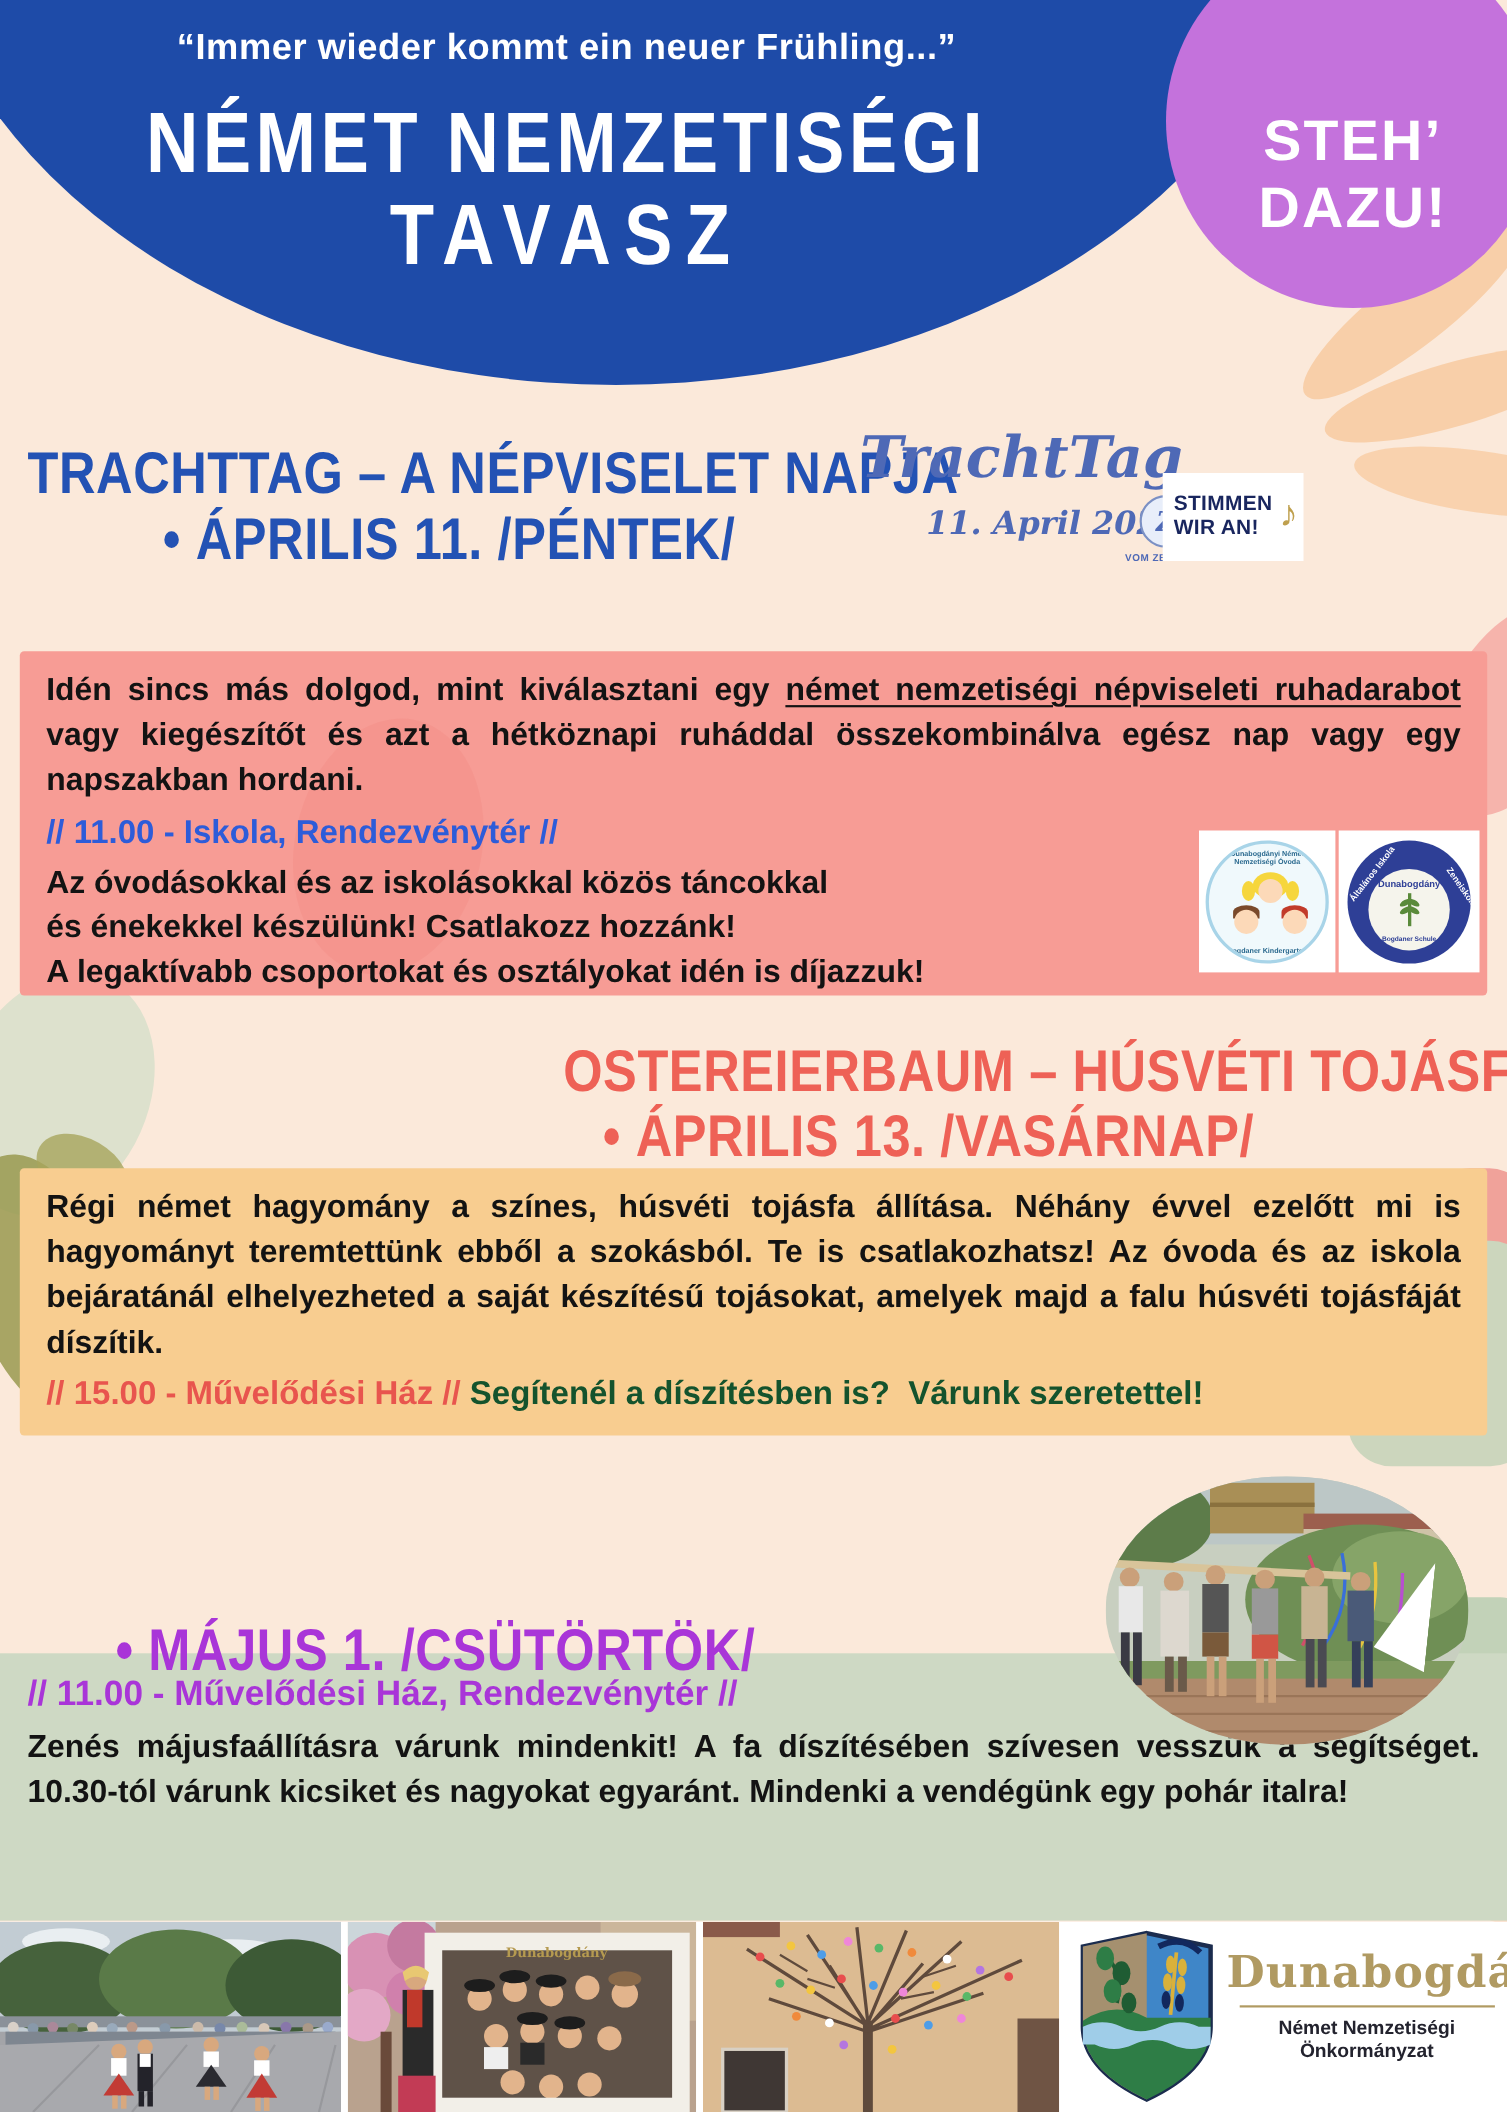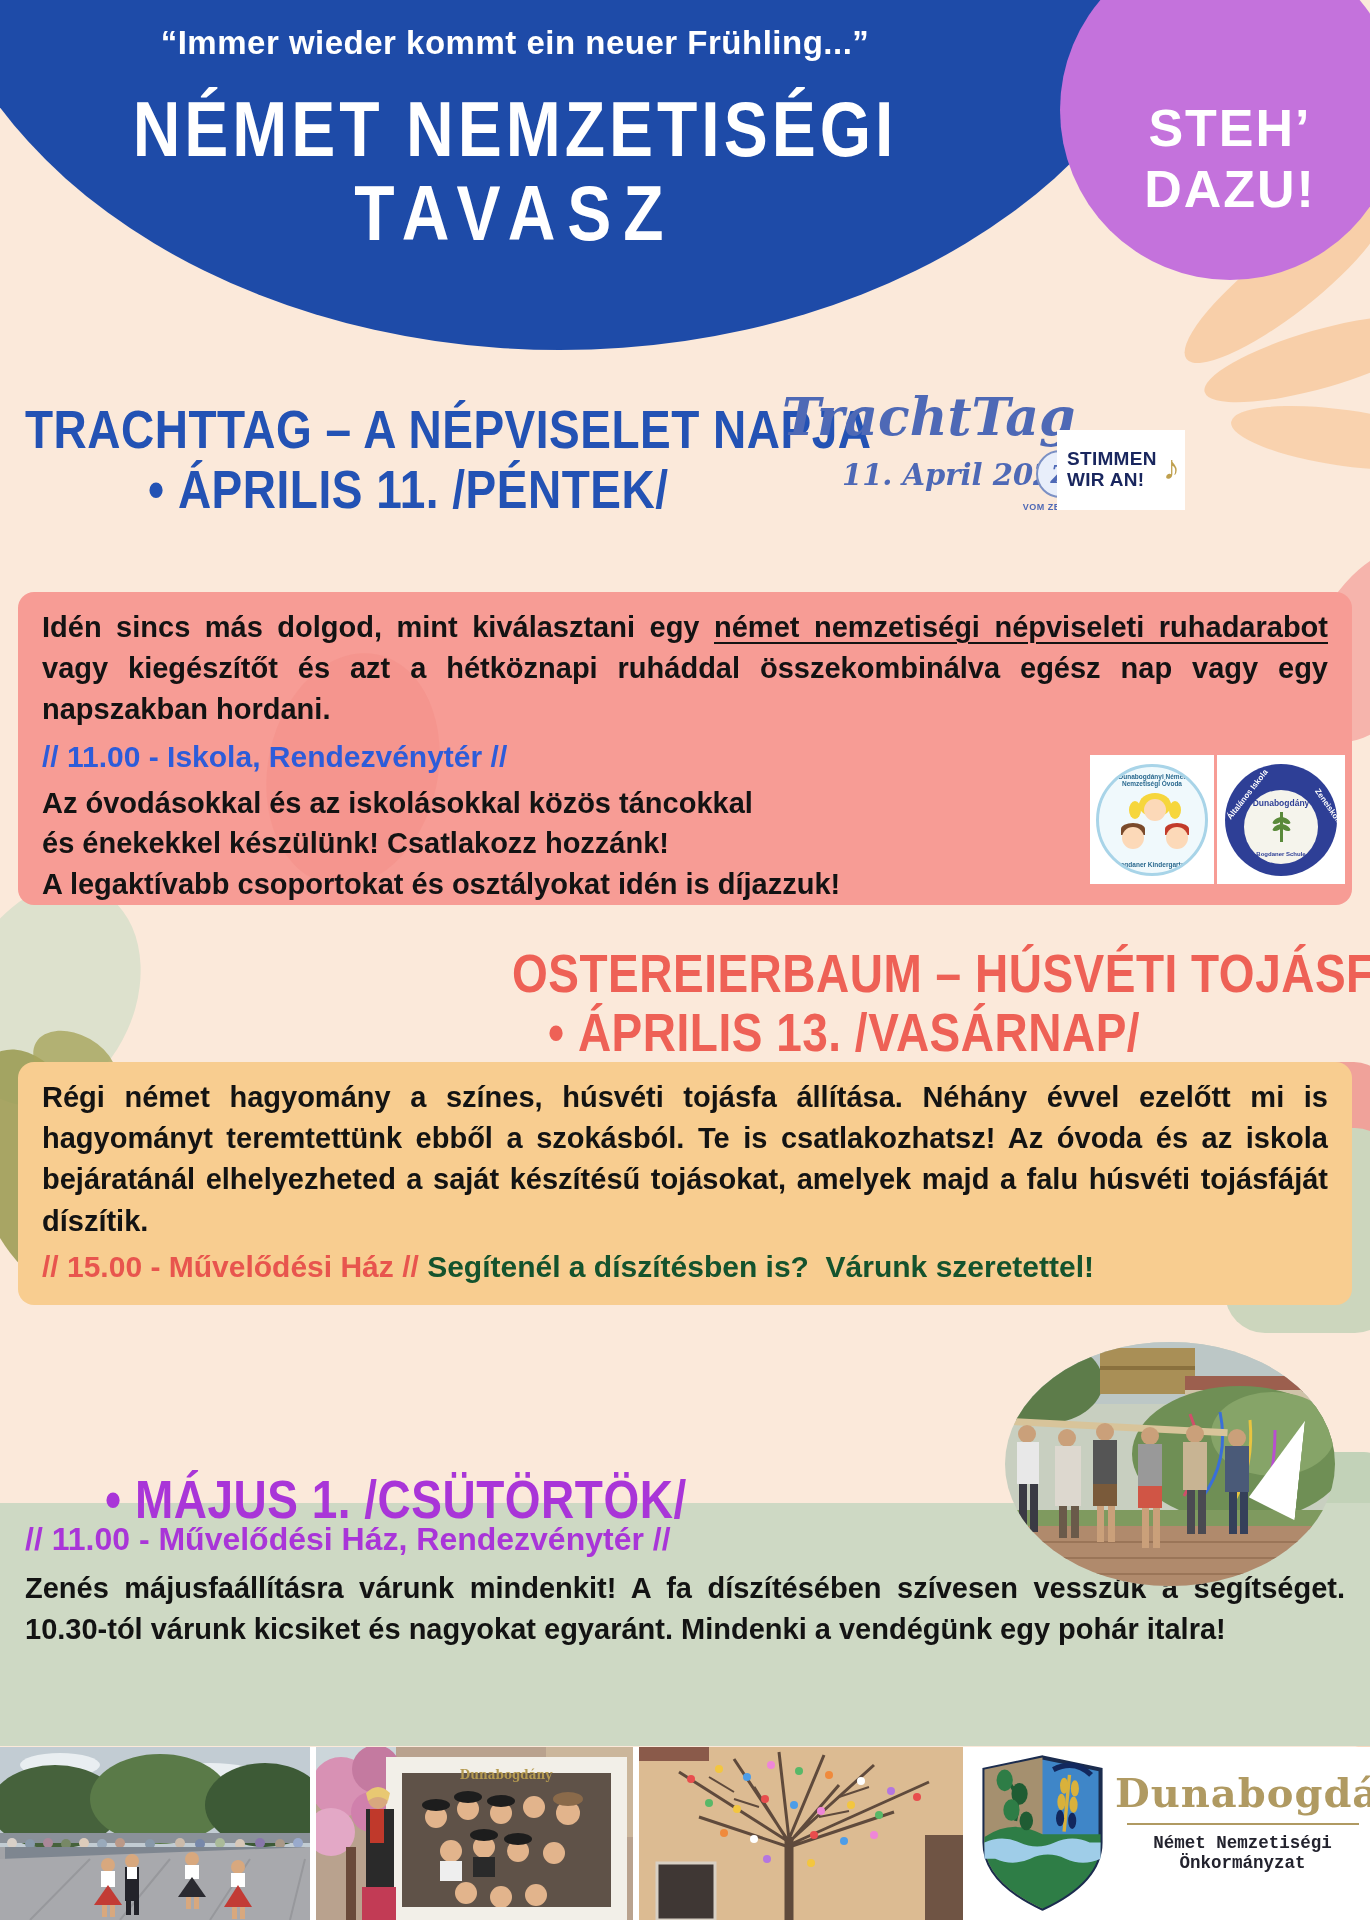--- a/index.html
+++ b/index.html
@@ -36,21 +36,21 @@
   .tracht-badge{position:absolute;left:262px;top:58px;width:44px;height:44px;border-radius:50%;
     background:#e8eefa;border:2px solid #7b90c4;display:flex;align-items:center;justify-content:center;
     font-family:"DejaVu Serif",serif;font-style:italic;font-weight:700;font-size:25px;color:#4e69b6;}
   .tracht-org{position:absolute;left:242px;top:110px;width:86px;text-align:center;
     font-size:9px;font-weight:700;letter-spacing:.5px;color:#4e69b6;}
   .stimmen{position:absolute;left:1057px;top:430px;width:128px;height:80px;background:#fff;
     z-index:3;display:flex;align-items:center;padding-left:10px;box-sizing:border-box;}
   .stimmen .txt{font-size:19px;font-weight:700;line-height:1.08;color:#19265e;letter-spacing:.3px;}
   .stimmen .clef{position:absolute;right:5px;top:18px;font-size:34px;color:#bfa04e;}
   
-  .box{position:absolute;z-index:1;box-sizing:border-box;border-radius:16px;}
+  .box{position:absolute;z-index:1;box-sizing:border-box;border-radius:4px;}
   .pink{left:18px;top:592px;width:1334px;height:313px;background:#f79c95;padding:15px 24px 0;}
   .orange{left:18px;top:1062px;width:1334px;height:243px;background:#f8cd90;padding:15px 24px 0;}
   .green{left:0;top:1503px;width:1370px;height:243px;background:#ced9c4;padding:14px 25px 0;border-radius:0;}
   .body-p{font-size:29px;font-weight:700;line-height:1.42;color:#131313;text-align:justify;position:relative;z-index:2;}
   .body-line{font-size:29px;font-weight:700;line-height:1.4;color:#131313;position:relative;z-index:2;}
   .sched{font-size:30px;font-weight:700;line-height:1.4;position:relative;z-index:2;}
   .u{text-decoration:underline;text-decoration-thickness:2px;text-underline-offset:5px;}
   .tulip{position:absolute;left:250px;top:60px;width:170px;height:235px;border-radius:50%;
     background:#f28d85;opacity:.4;transform:rotate(12deg);z-index:1;}
   
@@ -78,21 +78,21 @@
   .fold{position:absolute;left:1252px;top:1418px;width:48px;height:100px;background:#fff;
     clip-path:polygon(100% 0,100% 100%,0 82%);transform:rotate(6deg);z-index:3;
     box-shadow:-2px 2px 4px rgba(0,0,0,.15);}
   
   .footer{position:absolute;left:0;top:1747px;width:1370px;height:173px;background:#fff;z-index:2;}
   .photo{position:absolute;top:0;height:173px;overflow:hidden;}
   .crest{position:absolute;left:975px;top:6px;}
   .org-block{position:absolute;left:1115px;top:22px;width:255px;text-align:center;}
   .org-name{font-family:"DejaVu Serif",serif;font-weight:700;font-size:40px;color:#b09a62;letter-spacing:1px;}
   .org-divider{width:232px;height:2px;background:#b09a62;margin:7px auto 8px;}
-  .org-sub{font-family:Liberation Mono, monospace;font-weight:700;font-size:17.5px;color:#23232e;}
+  .org-sub{font-family:Liberation Sans, sans-serif;font-weight:700;font-size:17.5px;color:#23232e;}
 </style>
 </head>
 <body>
 
 <div class="poster">
 
   <div class="deco frond" style="left:1160px;top:250px;width:250px;height:64px;transform:rotate(-38deg);"></div>
   <div class="deco frond" style="left:1200px;top:330px;width:240px;height:58px;transform:rotate(-16deg);"></div>
   <div class="deco frond" style="left:1230px;top:410px;width:230px;height:56px;transform:rotate(8deg);opacity:.9;"></div>
   <div class="deco" style="left:1315px;top:540px;width:120px;height:210px;border-radius:50%;background:#f6b4ac;transform:rotate(28deg);"></div>

